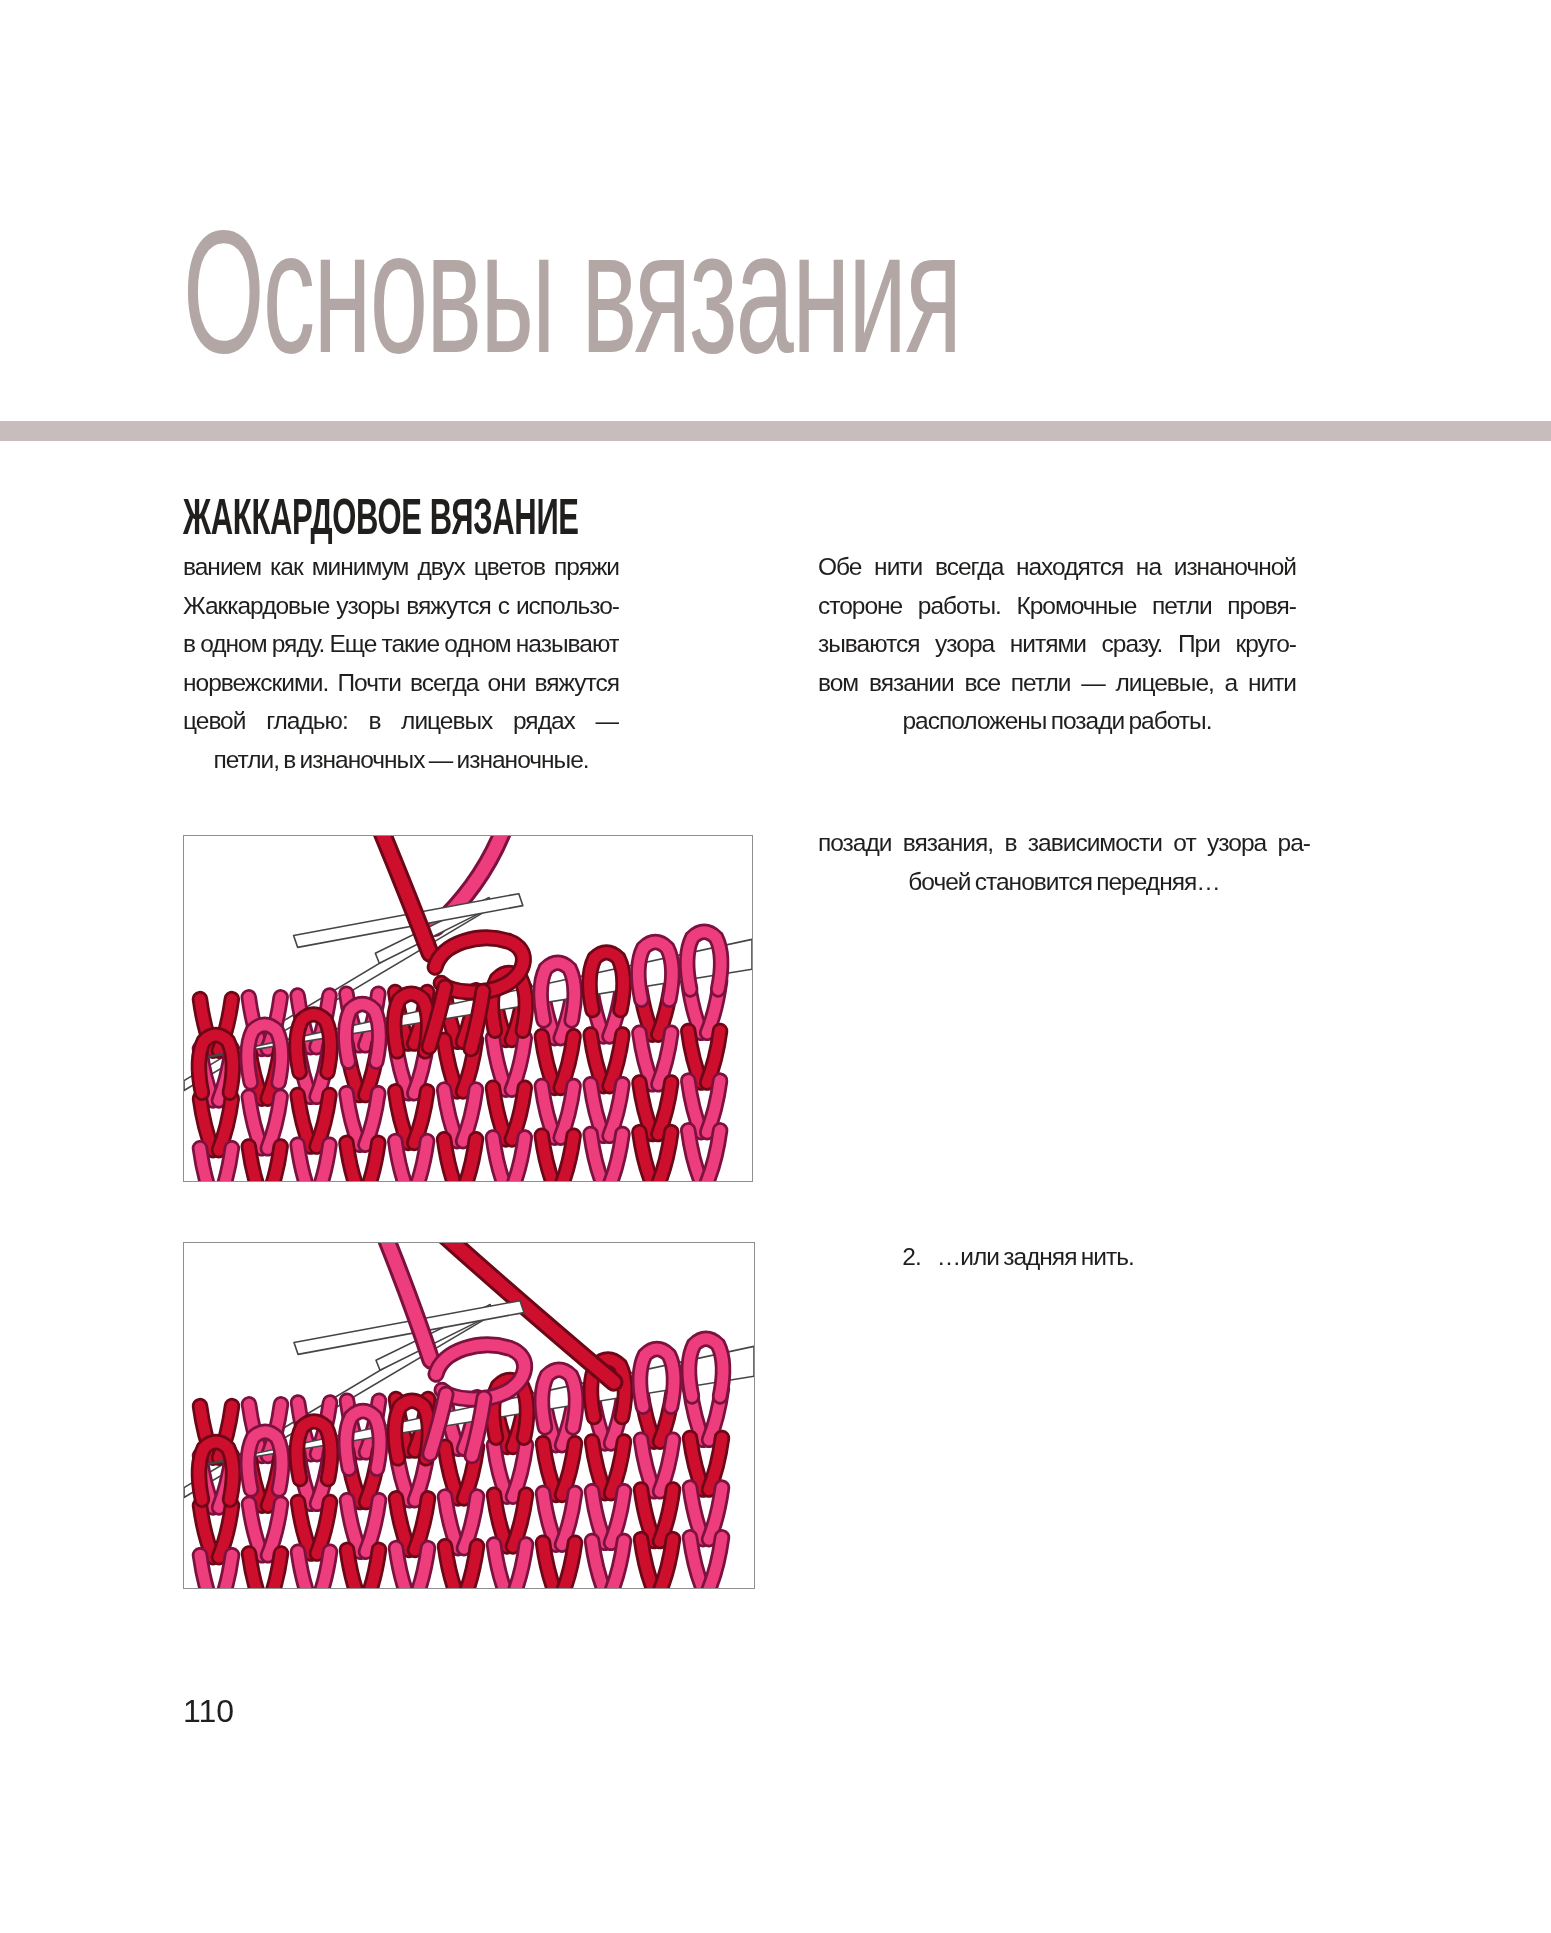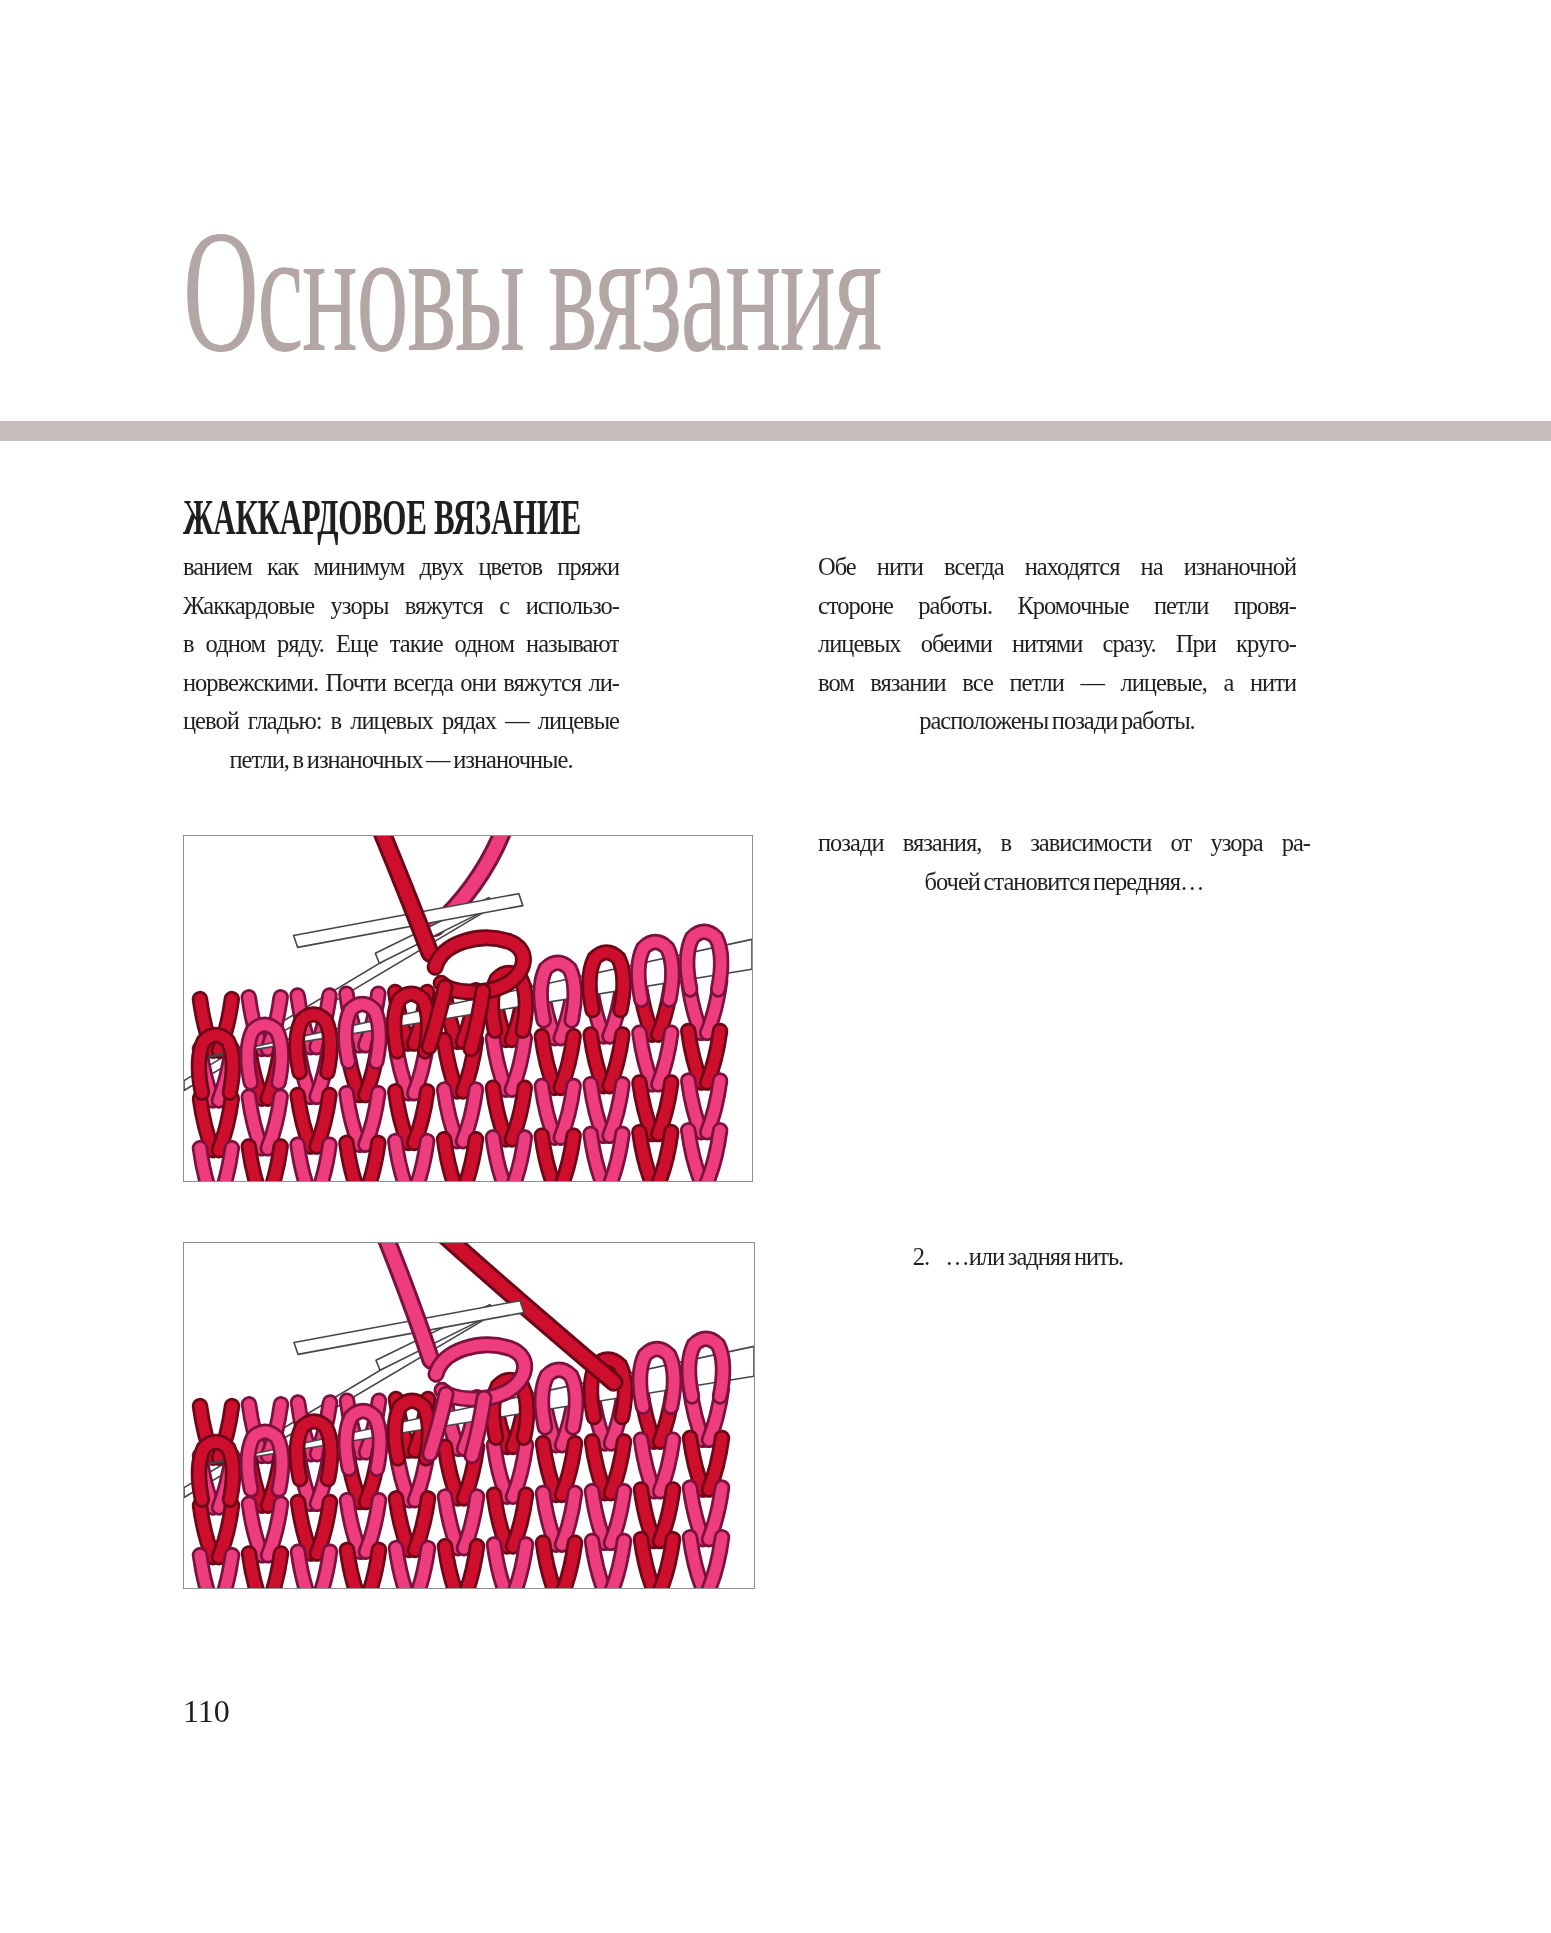--- a/index.html
+++ b/index.html
@@ -1,17 +1,17 @@
 <!DOCTYPE html>
 <html><head>
 <meta charset="utf-8">
 <style>
   html,body{margin:0;padding:0;background:#ffffff}
   .page{position:relative;width:1551px;height:1933px;background:#fff;
-        font-family:Liberation Serif, serif;color:#211f1e;overflow:hidden}
+        font-family:Liberation Sans, sans-serif;color:#211f1e;overflow:hidden}
 
   .title{position:absolute;left:183px;top:204px;margin:0;font-size:175px;line-height:1;
          font-weight:400;letter-spacing:-3px;white-space:nowrap;
          transform:scaleX(0.60);transform-origin:left top}
 
   .rule{position:absolute;left:0;top:421px;width:100%;height:20px}
 
   .heading{position:absolute;left:183px;top:492px;margin:0;font-size:50px;line-height:1;
            font-weight:700;letter-spacing:-0.5px;white-space:nowrap;
            transform:scaleX(0.62);transform-origin:left top}
@@ -50,21 +50,21 @@
     <div class="jline">Жаккардовые узоры вяжутся с использо-</div>
     <div class="jline">в одном ряду. Еще такие одном называют</div>
     <div class="jline">норвежскими. Почти всегда они вяжутся ли-</div>
     <div class="jline">цевой гладью: в лицевых рядах — лицевые</div>
     <div class="lline">петли, в изнаночных — изнаночные.</div>
   </div>
 
   <div class="para" id="intro-right">
     <div class="jline">Обе нити всегда находятся на изнаночной</div>
     <div class="jline">стороне работы. Кромочные петли провя-</div>
-    <div class="jline">лицевых обеими нитями сразу. При круго-</div>
+    <div class="jline">зываются узора нитями сразу. При круго-</div>
     <div class="jline">вом вязании все петли — лицевые, а нити</div>
     <div class="lline">расположены позади работы.</div>
   </div>
 
   <div class="figbox" id="figbox1" style="border-color: rgb(143, 143, 143);">
     <svg id="figsvg1" viewBox="0 0 570 347" preserveAspectRatio="none">
         <polygon points="0,246 306,62 312,70 0,256" fill="#ffffff" stroke="#454545" stroke-width="1.6" stroke-linejoin="round"></polygon>
         <path d="M 16,164 Q 20,194 29,216" fill="none" stroke="#6d0617" stroke-width="16.5" stroke-linecap="round"></path>
         <path d="M 16,164 Q 20,194 29,216" fill="none" stroke="#ce0e2d" stroke-width="11" stroke-linecap="round"></path>
         <path d="M 48,164 Q 44,194 35,216" fill="none" stroke="#6d0617" stroke-width="16.5" stroke-linecap="round"></path>

